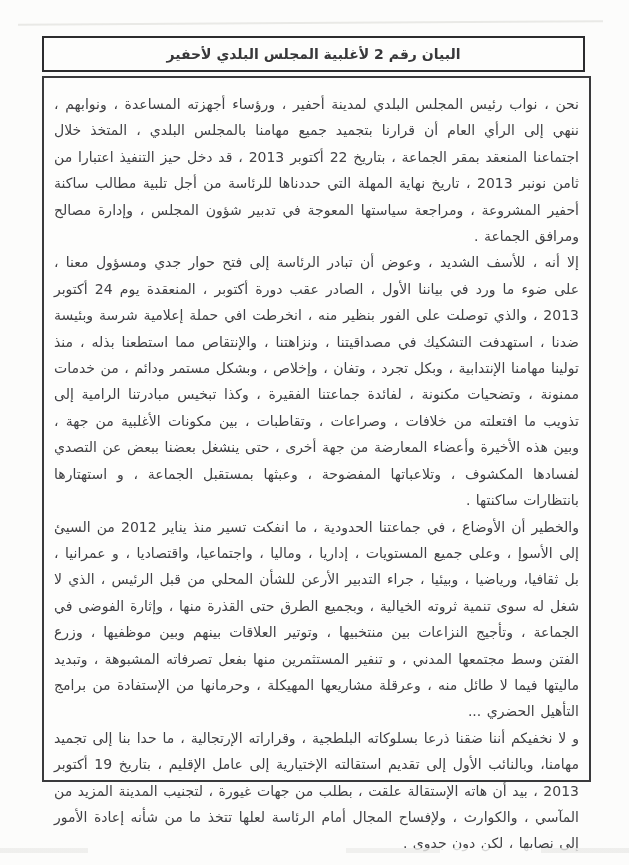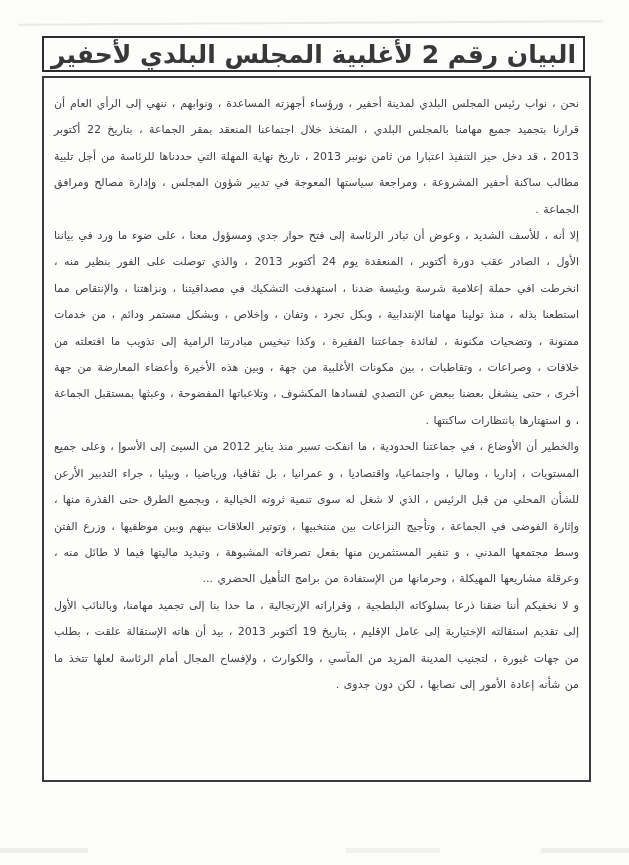--- a/index.html
+++ b/index.html
@@ -46,42 +46,42 @@
     height: 32px;
     border: 2px solid #2c2c2e;
     background: #fdfdfc;
     display: flex;
     align-items: center;
     justify-content: center;
   }
   .title-box h1 {
     margin: 0;
     direction: rtl;
-    font-size: 25px;
+    font-size: 14px;
     font-weight: 700;
     color: #38383a;
     letter-spacing: 0;
     white-space: nowrap;
   }
   .body-box {
     position: absolute;
     left: 42px;
     top: 76px;
     width: 525px;
     height: 676px;
     border: 2px solid #3a3a3c;
     background: #fdfdfc;
     padding: 13px 10px 13px 10px;
   }
   .body-box p {
     margin: 0;
     direction: rtl;
     unicode-bidi: embed;
     text-align: justify;
-    font-size: 11px;
+    font-size: 14px;
     line-height: 26.4px;
     color: #414144;
     word-spacing: 1px;
   }
 </style>
 </head>
 <body>
 
 <div class="page">
 

